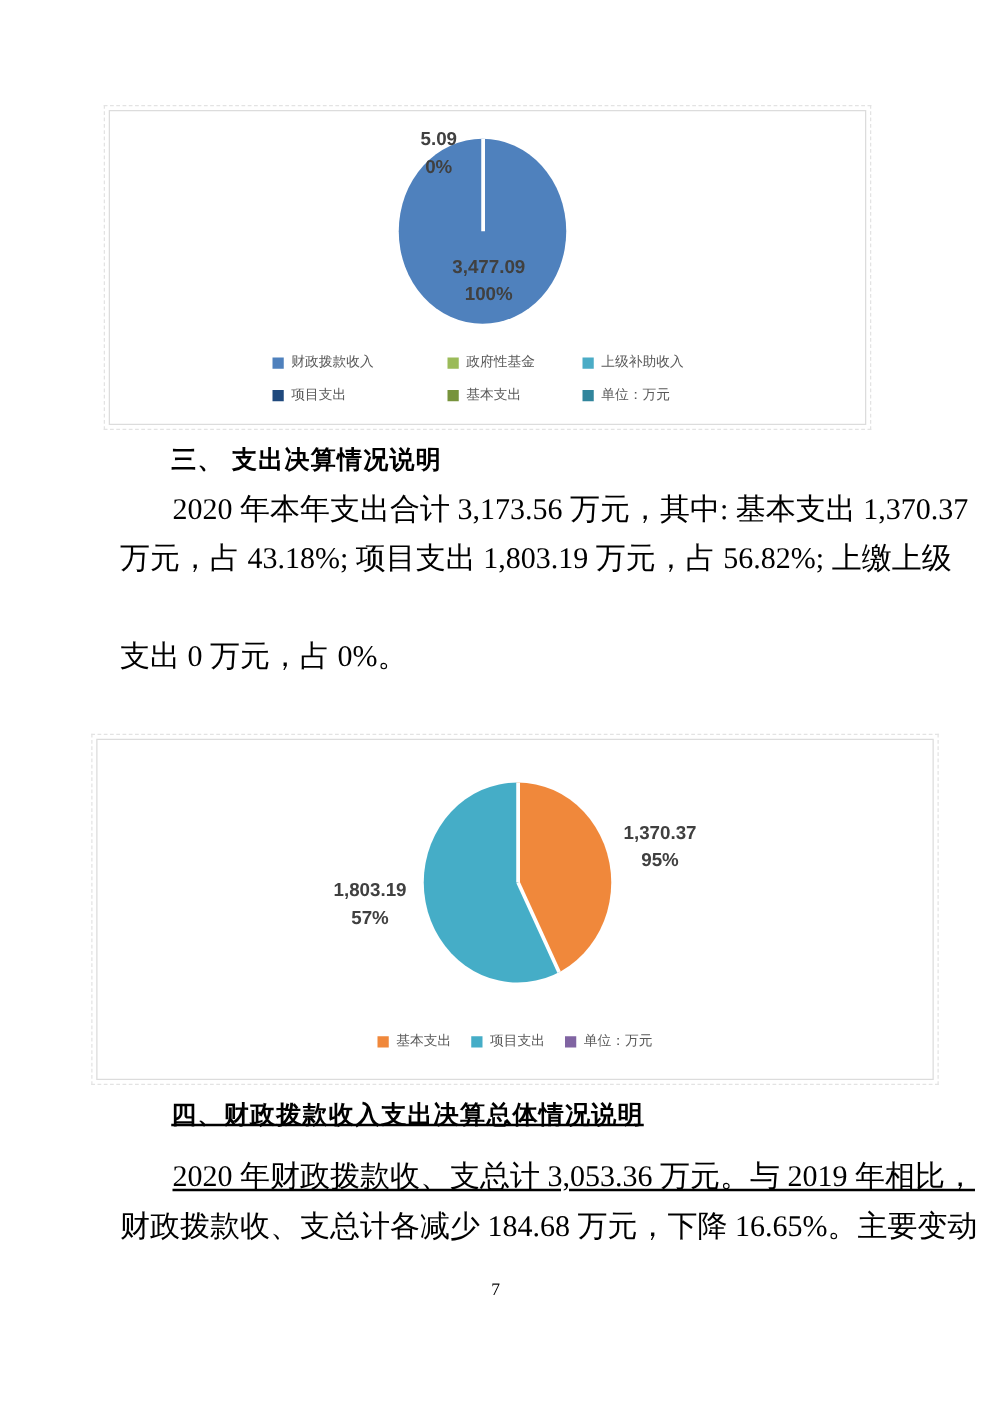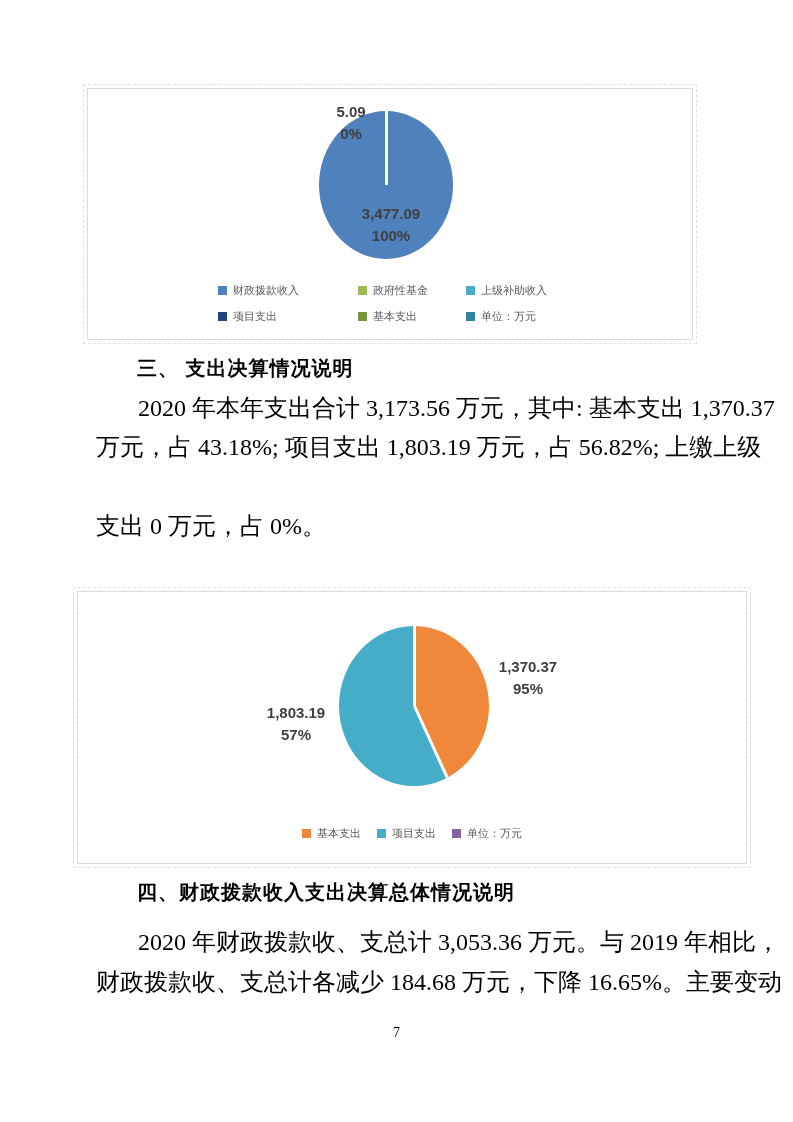--- a/index.html
+++ b/index.html
@@ -53,31 +53,31 @@
   #legend2 .litem{display:flex;align-items:center;}
   .swatch{display:inline-block;width:9px;height:9px;margin-right:6px;flex:none;}
 
   
   .heading{
     position:absolute;white-space:nowrap;
     font-family:"Liberation Sans","DejaVu Sans",sans-serif;
     font-weight:700;font-size:20px;line-height:26px;letter-spacing:1px;
   }
   #h3{left:137px;top:355px;}
-  #h4{left:137px;top:879px;}
+  #h4{left:137px;top:879px;text-decoration:underline;}
   .tline{
     position:absolute;font-size:24px;line-height:27px;white-space:nowrap;
   }
   .just{text-align:justify;text-align-last:justify;}
   #p1l1{left:138px;top:395px;width:559px;}
   #p1l2{left:96px;top:434px;width:601px;}
   #p1l3{left:96px;top:474px;width:601px;}
   #p1l4{left:96px;top:513px;}
   #cap3{left:138px;top:551px;letter-spacing:2px;}
-  #p2l1{left:138px;top:929px;width:559px;}
+  #p2l1{left:138px;top:929px;width:559px;text-decoration:underline;}
   #p2l2{left:96px;top:969px;width:601px;}
   #pagenum{
     position:absolute;left:0;right:0;top:1024px;text-align:center;
     font-size:14px;line-height:18px;
   }
 </style>
 </head>
 <body>
 
 <div class="page">

